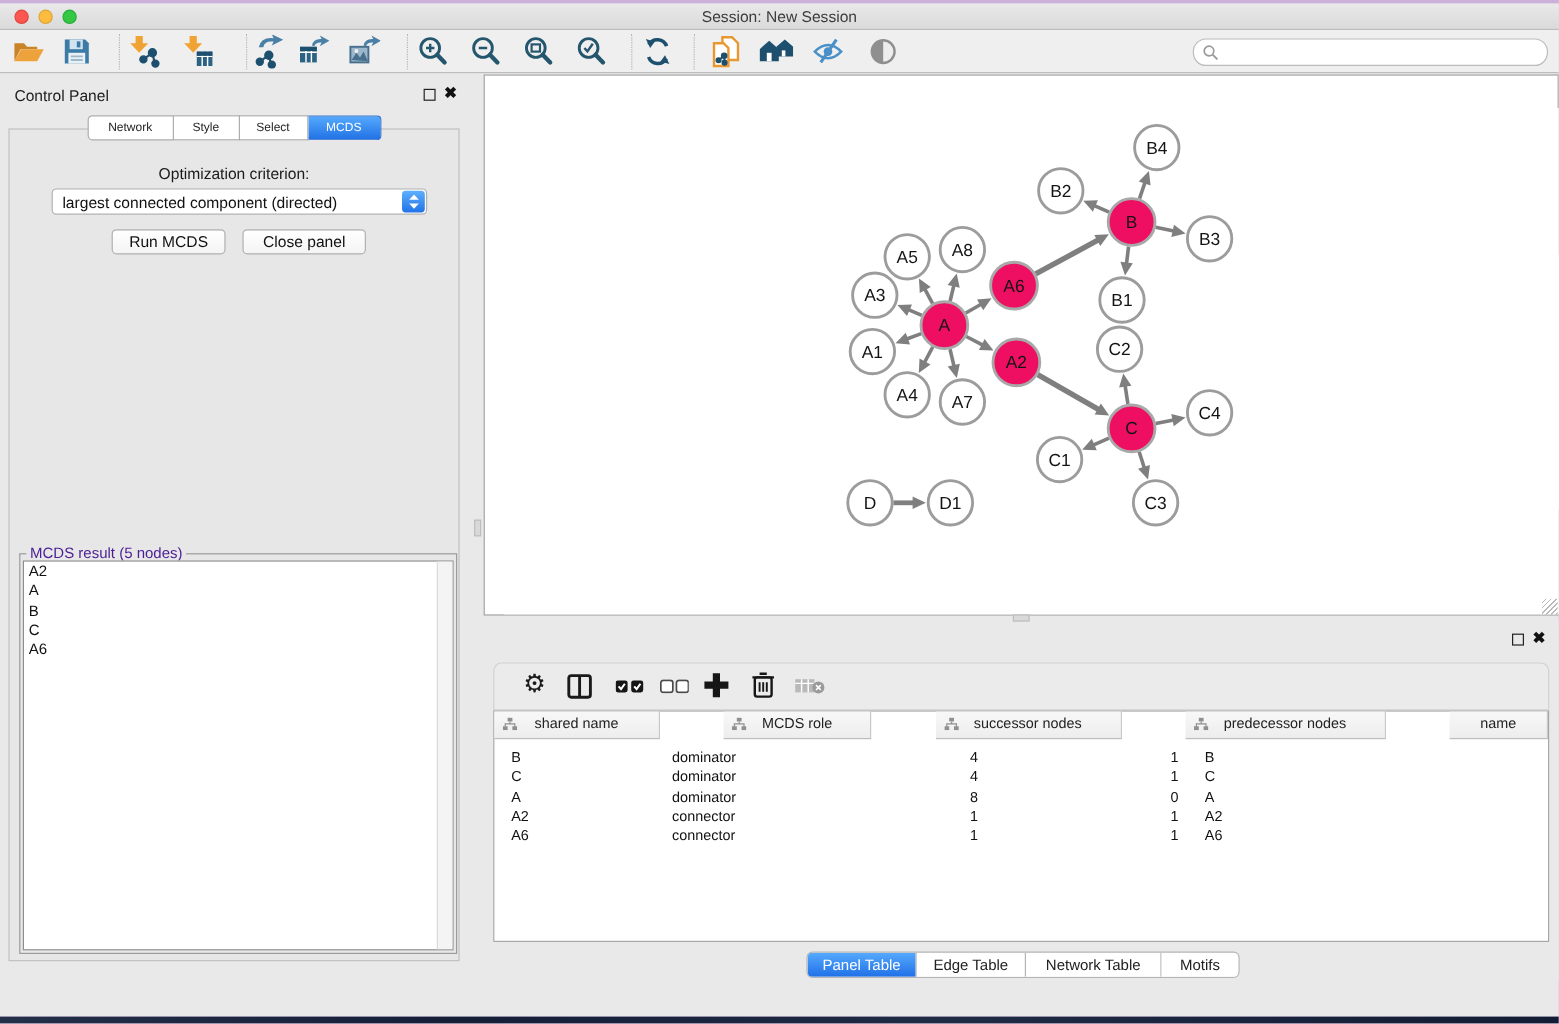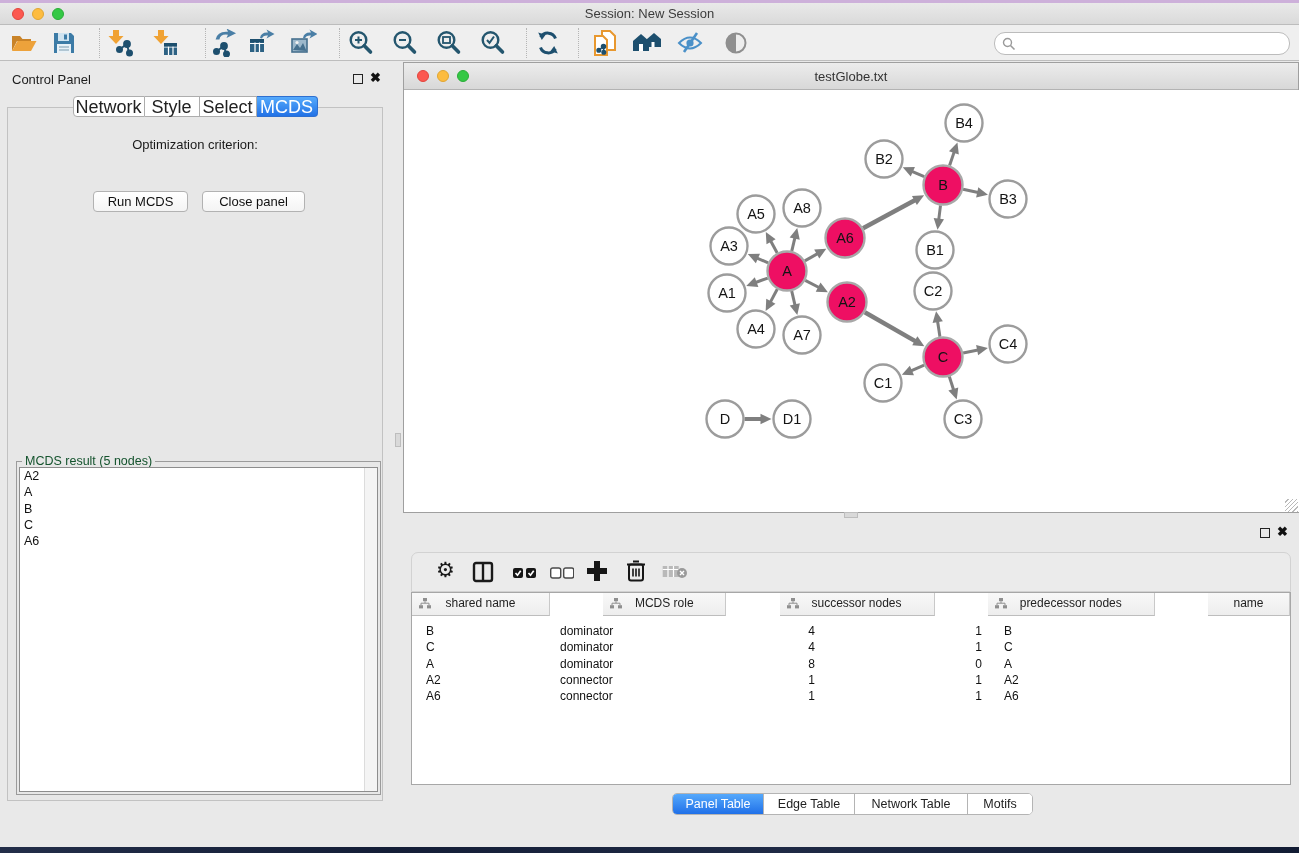--- a/index.html
+++ b/index.html
@@ -20,36 +20,36 @@
 .searchbox input{position:absolute;left:26px;top:1px;width:260px;height:19px;border:none;outline:none;font-size:12px;background:transparent;}
 .searchbox svg{position:absolute;left:7px;top:4px;}
 
 .control-panel{position:absolute;left:0;top:59px;width:390px;height:756px;background:#e9e9e9;}
 .cp-header{position:absolute;left:12px;top:10px;font-size:13px;color:#1d1d1d;}
 .panel-float{position:absolute;width:10px;height:10px;border:1.6px solid #222;top:12px;}
 .panel-close{position:absolute;top:8px;font-size:13px;font-weight:bold;color:#111;}
 .cp-float{right:27px;}
 .cp-close{right:9px;}
 .ctabs{position:absolute;left:0;top:34px;width:100%;display:flex;justify-content:center;z-index:3;}
-.ctab{height:21px;line-height:20px;text-align:center;background:#fff;border:1px solid #adadad;border-left:none;font-size:18px;color:#222;}
+.ctab{height:21px;line-height:20px;text-align:center;background:#fff;border:1px solid #adadad;border-left:none;font-size:10px;color:#222;}
 .ctab:nth-child(1){width:72px;}.ctab:nth-child(2){width:55px;}.ctab:nth-child(3){width:57px;}.ctab:nth-child(4){width:61px;}
 .ctab:first-child{border-left:1px solid #adadad;border-radius:4px 0 0 4px;}
 .ctab:last-child{border-radius:0 4px 4px 0;}
 .ctab.active{background:linear-gradient(#55aafc,#2272e6);border-color:#2e6fd0;color:#fff;}
 .cp-inner{position:absolute;left:7px;top:45px;width:376px;height:694px;background:#e7e7e7;border:1px solid #c2c2c2;}
 .opt-label{position:absolute;left:0;width:100%;top:75px;text-align:center;font-size:13px;color:#1a1a1a;}
 .dropdown{position:absolute;left:43px;top:95px;width:313px;height:22px;background:#fff;border:1px solid #b2b2b2;border-radius:4px;}
 .dropdown .val{position:absolute;left:8px;top:3px;font-size:13px;color:#111;}
 .dd-btn{position:absolute;right:1px;top:1px;width:19px;height:18px;border-radius:3px;background:linear-gradient(#5fb0fd,#2173e8);}
 .dd-btn svg{position:absolute;left:3.5px;top:2px;}
 .btn{position:absolute;height:21px;background:linear-gradient(#ffffff,#f4f4f4);border:1px solid #b2b2b2;border-radius:4px;font-size:13px;color:#111;text-align:center;line-height:19px;}
 .run-btn{left:93px;top:129px;width:95px;}
 .close-btn{left:202px;top:129px;width:103px;}
 .fieldset{position:absolute;left:16px;top:399px;width:365px;height:334px;border:1px solid #9b9b9b;}
-.fieldset .legend{position:absolute;left:5px;top:-8px;background:#e7e7e7;padding:0 3px;font-size:12.5px;color:#14532d;}
+.fieldset .legend{position:absolute;left:5px;top:-8px;background:#e7e7e7;padding:0 3px;font-size:12.5px;color:#4c1d95;}
 .result-list{position:absolute;left:2px;top:5px;right:2px;bottom:2px;background:#fff;border:1px solid #8d8d8d;}
 .result-track{position:absolute;right:0;top:0;bottom:0;width:13px;background:#f4f4f4;border-left:1px solid #dcdcdc;}
 .result-item{font-size:12.5px;color:#111;line-height:16.3px;padding-left:4px;}
 
 .net-window{position:absolute;left:403px;top:59px;width:896px;height:451px;border:1px solid #9f9f9f;background:#fff;}
 .net-titlebar{position:absolute;left:0;top:0;width:100%;height:27px;background:linear-gradient(#ececec,#d8d8d8);border-bottom:1px solid #b3b3b3;}
 .net-titlebar .tl{top:7px;}
 .net-titlebar .tl.red{left:13px;}
 .net-titlebar .tl.yellow{left:33px;}
 .net-titlebar .tl.green{left:53px;}
@@ -253,44 +253,47 @@
     <span class="panel-float cp-float"></span>
     <span class="panel-close cp-close">✖</span>
     <div class="cp-inner"></div>
     <div class="ctabs">
         <div class="ctab">Network</div>
         <div class="ctab">Style</div>
         <div class="ctab">Select</div>
         <div class="ctab active">MCDS</div>
       </div>
     <div class="opt-label">Optimization criterion:</div>
+    <div class="dropdown">
+      <span class="val">largest connected component (directed)</span>
+      <span class="dd-btn">
+        <svg width="12" height="14" viewBox="0 0 12 14">
+            <polygon points="6,1 10,5.4 2,5.4" fill="#fff"></polygon>
+            <polygon points="6,13 10,8.6 2,8.6" fill="#fff"></polygon>
+          </svg>
+      </span>
+    </div>
     <div class="btn run-btn">Run MCDS</div>
     <div class="btn close-btn">Close panel</div>
     <div class="fieldset">
       <span class="legend">MCDS result (5 nodes)</span>
       <div class="result-list">
         <div>
             <div class="result-item">A2</div>
             <div class="result-item">A</div>
             <div class="result-item">B</div>
             <div class="result-item">C</div>
             <div class="result-item">A6</div>
           </div>
         <div class="result-track"></div>
       </div>
     </div>
   </div>
 
   <div class="net-window">
-    <div class="net-titlebar">
-      <span class="tl red"></span>
-      <span class="tl yellow"></span>
-      <span class="tl green"></span>
-      <div class="net-title">testGlobe.txt</div>
-    </div>
     <div class="canvas">
       <svg id="graph-svg" width="894" height="422" viewBox="0 0 894 422">
           <line x1="357.20567508834534" y1="162.9910800011511" x2="350.5720443807545" y2="150.79375902267765" stroke="#7f7f7f" stroke-width="3"></line>
           <polygon points="345.79432491165466,142.0089199988489 355.6179326200554,149.1878288011286 346.48170003527355,154.15665704899243" fill="#7f7f7f"></polygon>
           <line x1="371.74822080977384" y1="161.05747259894997" x2="374.9355739171658" y2="147.6705895479037" stroke="#7f7f7f" stroke-width="3"></line>
           <polygon points="377.25177919022616,137.94252740105003 379.76254570622365,149.84782250458045 369.64536107349585,147.43896902059765" fill="#7f7f7f"></polygon>
           <line x1="348.17435622948636" y1="172.8854983747786" x2="337.00888463417886" y2="168.07279510093917" stroke="#7f7f7f" stroke-width="3"></line>
           <polygon points="327.82564377051364,164.1145016252214 339.9855213279186,163.69333919940505 335.8688961131721,173.24390969761686" fill="#7f7f7f"></polygon>
           <line x1="347.7530355243245" y1="188.05722030774768" x2="335.6357276345416" y2="192.50023320066808" stroke="#7f7f7f" stroke-width="3"></line>
           <polygon points="326.2469644756755,195.94277969225232 334.78447977480437,187.2738217088993 338.364728126052,197.03813539412002" fill="#7f7f7f"></polygon>

